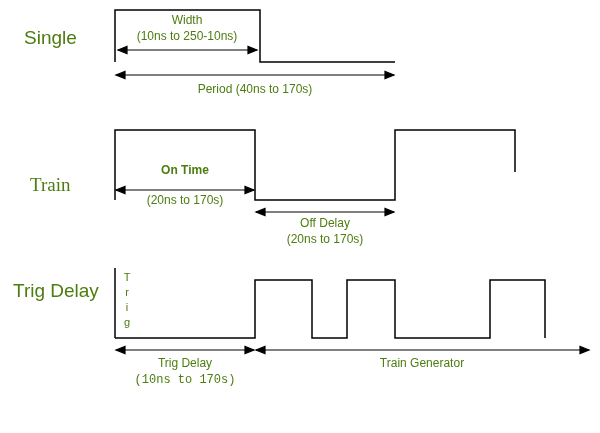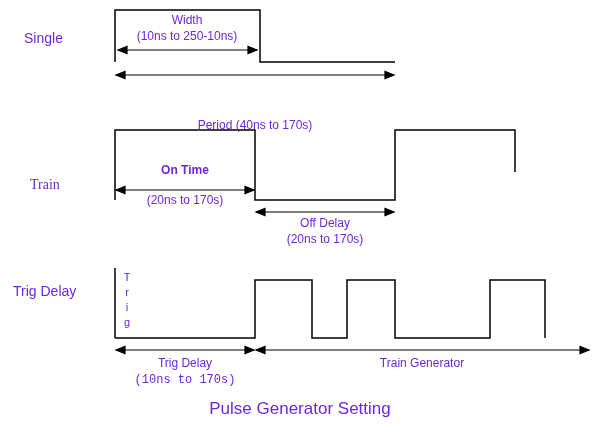--- a/index.html
+++ b/index.html
@@ -19,28 +19,28 @@
   .stage svg {
     position: absolute;
     left: 0;
     top: 0;
   }
   .lbl {
     position: absolute;
     font-size: 12px;
     line-height: 14px;
     white-space: nowrap;
-    color: #6d28d9;
+    color: #4d7c0f;
   }
   .centered {
     transform: translateX(-50%);
     text-align: center;
   }
   .section-label {
-    font-size: 14px;
+    font-size: 19px;
     line-height: 18px;
   }
   .diagram-title {
     font-size: 17px;
     line-height: 20px;
   }
   .vtext {
     writing-mode: vertical-lr;
     text-orientation: upright;
     letter-spacing: 3px;
@@ -105,27 +105,26 @@
       </g>
     </g>
   </svg>
 
   <div class="lbl section-label" style="left:24px; top:29px;">Single</div>
   <div class="lbl section-label" style="left:30px; top:176px;font-family:Liberation Serif, serif;">Train</div>
   <div class="lbl section-label" style="left:13px; top:282px;">Trig Delay</div>
 
   <div class="lbl centered" style="left:187px; top:13px;">Width</div>
   <div class="lbl centered" style="left:187px; top:29px;">(10ns to 250-10ns)</div>
-  <div class="lbl centered" style="left:255px; top:82px;margin-top:36px;">Period (40ns to 170s)</div>
+  <div class="lbl centered" style="left:255px; top:82px;">Period (40ns to 170s)</div>
 
   <div class="lbl centered" style="left:185px; top:163px;font-weight:bold;">On Time</div>
   <div class="lbl centered" style="left:185px; top:193px;">(20ns to 170s)</div>
   <div class="lbl centered" style="left:325px; top:216px;">Off Delay</div>
   <div class="lbl centered" style="left:325px; top:232px;">(20ns to 170s)</div>
 
   <div class="lbl vtext" style="left:121px; top:271px;">Trig</div>
   <div class="lbl centered" style="left:185px; top:356px;">Trig Delay</div>
   <div class="lbl centered" style="left:185px; top:373px;font-family:Liberation Mono, monospace;">(10ns to 170s)</div>
   <div class="lbl centered" style="left:422px; top:356px;">Train Generator</div>
 
-  <div class="lbl centered diagram-title" style="left:300px; top:399px;">Pulse Generator Setting</div>
 
 </div>
 
 </body></html>

